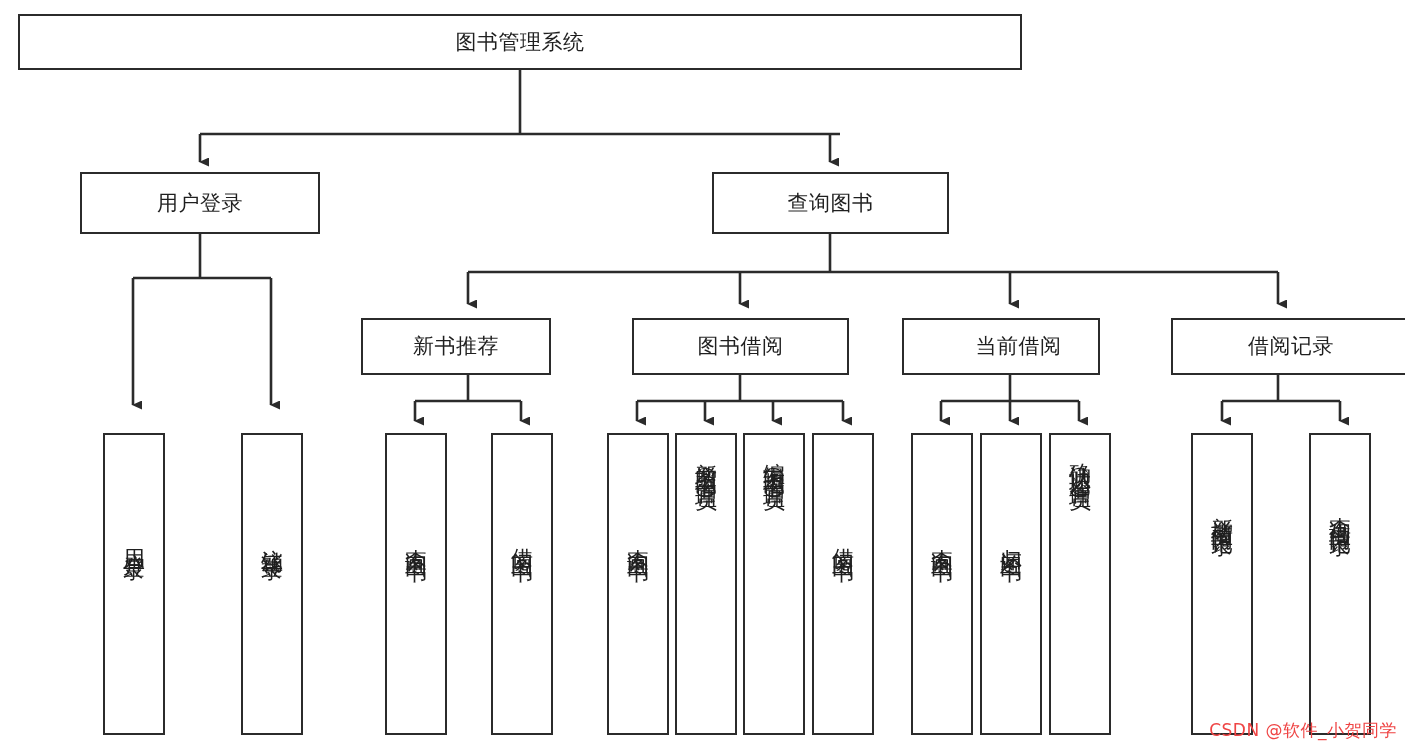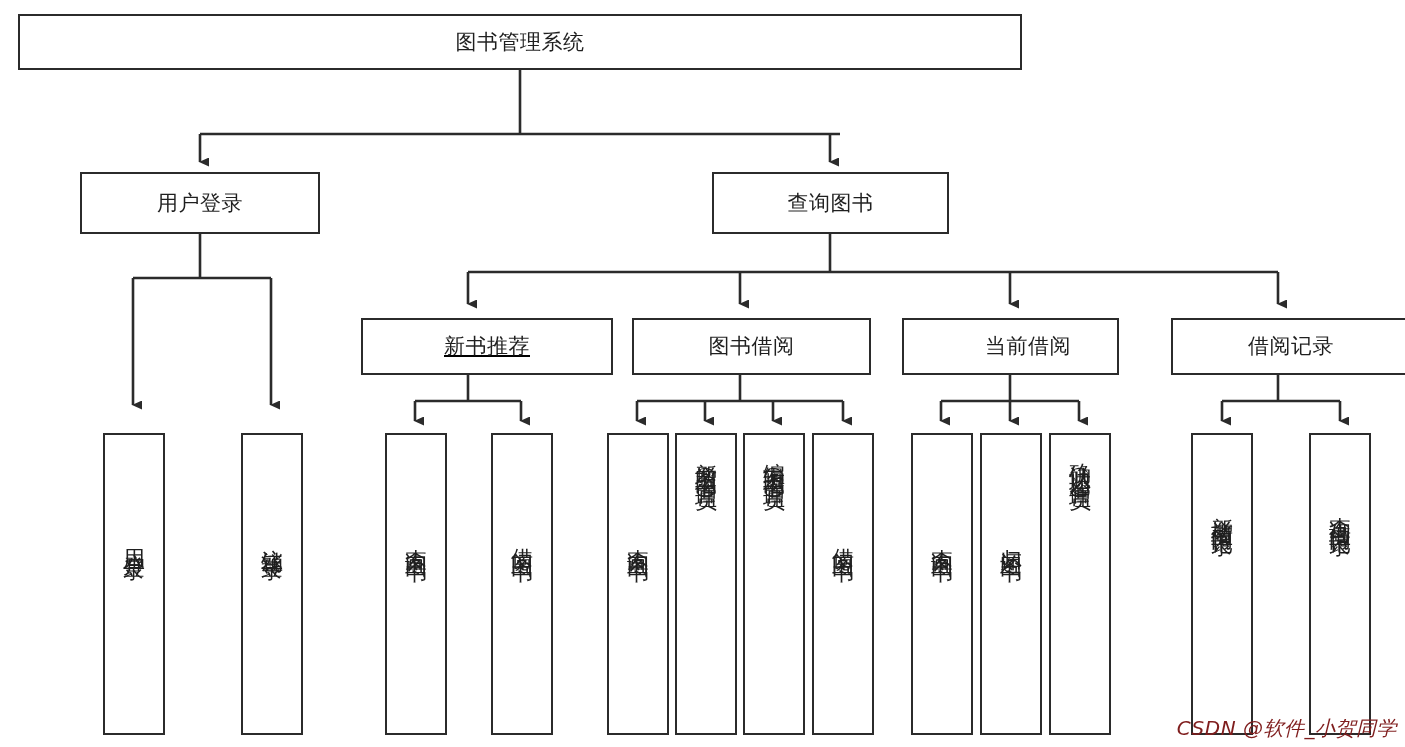--- a/index.html
+++ b/index.html
@@ -59,26 +59,25 @@
   .node.vertical.mid .node-label {
     margin-top: 54px;
   }
   .node.vertical.midlow .node-label {
     margin-top: 86px;
   }
   #watermark {
     position: absolute;
     right: 8px;
     bottom: 5px;
-    font-size: 20px;
-    color: #7f1d1d;
+    font-size: 17px;
+    color: #ef4444;
     letter-spacing: 0.5px;
     z-index: 9;
     white-space: nowrap;
-    font-style: italic;
   }
 </style>
 </head>
 <body>
 
 <div id="diagram-root">
 
   <svg id="edge-layer" viewBox="0 0 1405 747" xmlns="http://www.w3.org/2000/svg">
     <defs>
       <marker id="arw" markerWidth="9" markerHeight="10" refX="4.5" refY="9" orient="auto" markerUnits="userSpaceOnUse">
@@ -133,27 +132,27 @@
     <span class="node-label">图书管理系统</span>
   </div>
 
   <div class="node" style="left:80px; top:172px; width:240px; height:62px;">
     <span class="node-label">用户登录</span>
   </div>
   <div class="node" style="left:712px; top:172px; width:237px; height:62px;">
     <span class="node-label">查询图书</span>
   </div>
 
-  <div class="node" style="left:361px; top:318px; width:252px; height:57px;text-decoration:underline;">
+  <div class="node" style="left:361px; top:318px; width:190px; height:57px;">
     <span class="node-label">新书推荐</span>
   </div>
-  <div class="node" style="left:632px; top:318px; width:239px; height:57px;">
+  <div class="node" style="left:632px; top:318px; width:217px; height:57px;">
     <span class="node-label">图书借阅</span>
   </div>
-  <div class="node" style="left:902px; top:318px; width:217px; height:57px;padding-left:35px;">
+  <div class="node" style="left:902px; top:318px; width:198px; height:57px;padding-left:35px;">
     <span class="node-label">当前借阅</span>
   </div>
   <div class="node" style="left:1171px; top:318px; width:240px; height:57px;">
     <span class="node-label">借阅记录</span>
   </div>
 
   <div class="node vertical midlow" style="left:103px; top:433px; width:62px; height:302px;">
     <span class="node-label">用户登录</span>
   </div>
   <div class="node vertical midlow" style="left:241px; top:433px; width:62px; height:302px;">

